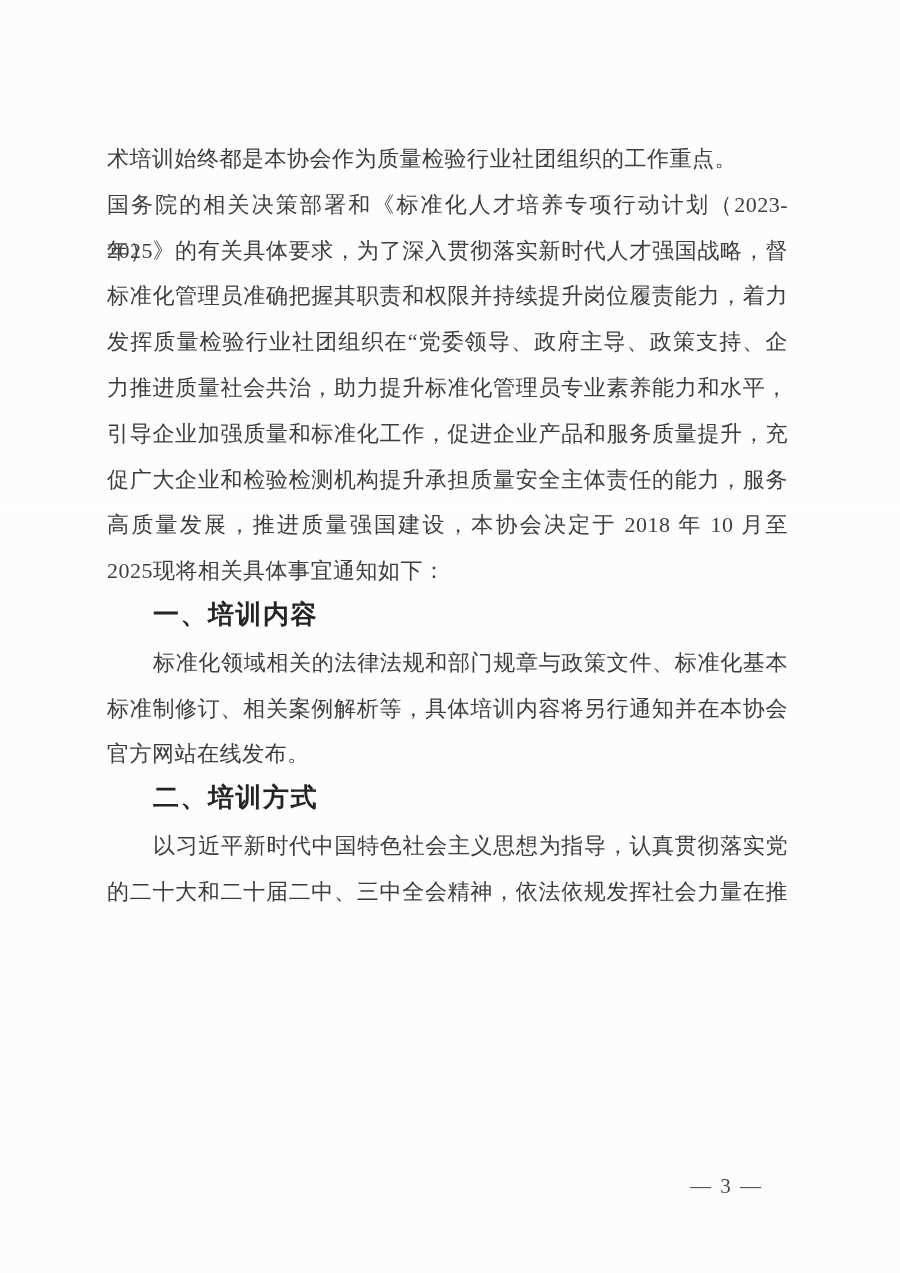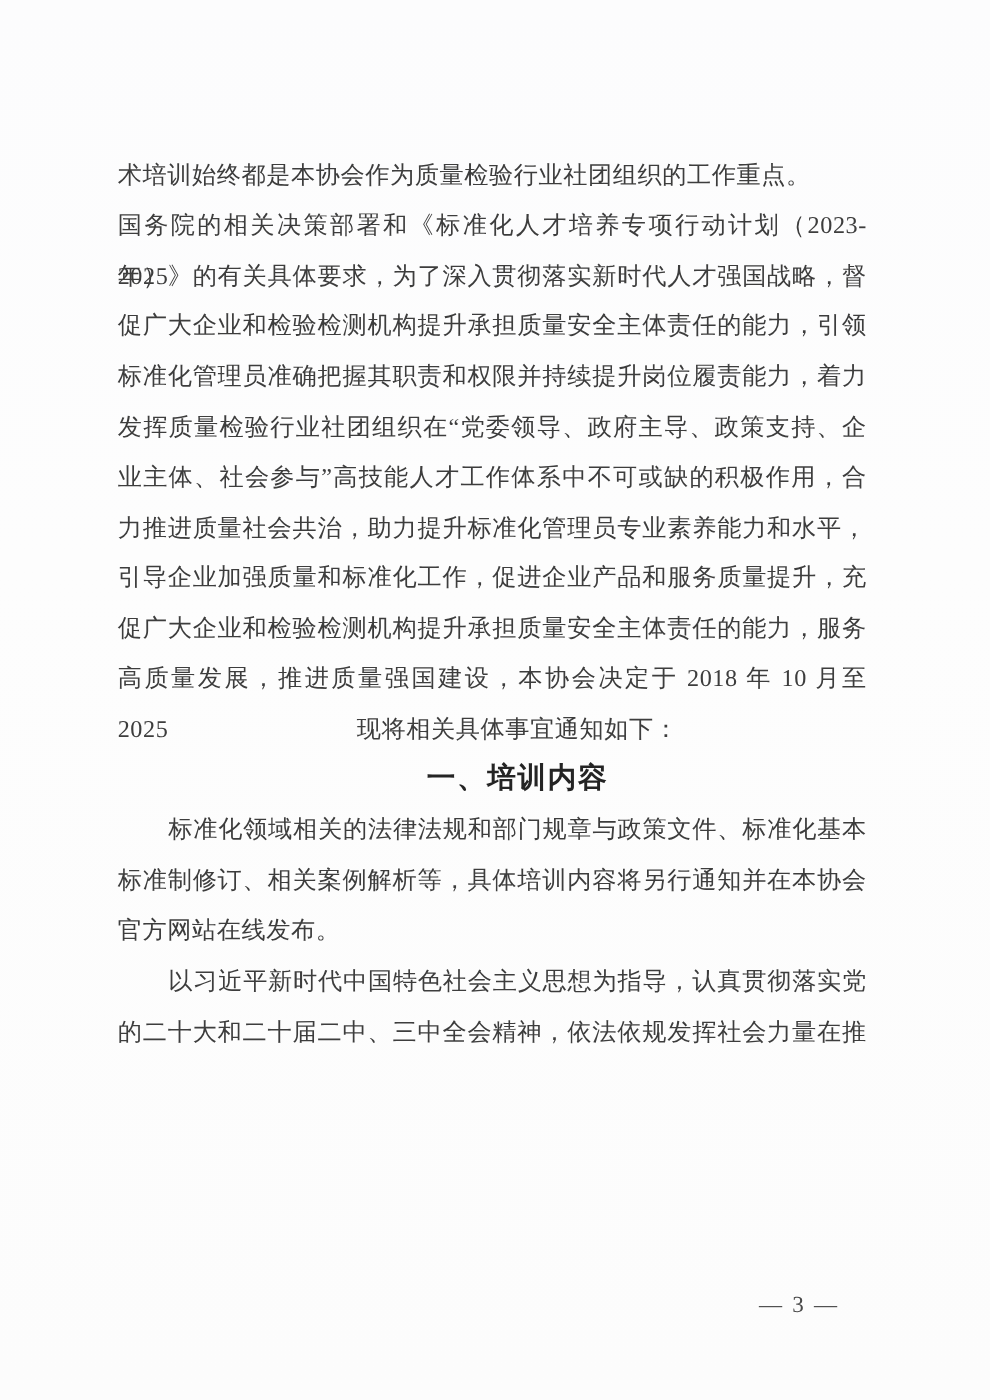--- a/index.html
+++ b/index.html
@@ -37,21 +37,21 @@
     color: var(--ink);
     white-space: nowrap;
     font-family: "Liberation Serif", "DejaVu Serif", serif;
   }
   .line.just {
     white-space: normal;
     text-align: justify;
     text-align-last: justify;
     text-justify: inter-character;
   }
-  .line.indent { text-indent: 46px; text-align: center; }
+  .line.indent { text-indent: 46px; }
   .line.heading {
     font-family: Liberation Mono, monospace;
     font-weight: 700;
     font-size: 26px;
     letter-spacing: 1.5px;
     color: var(--heading-ink);
   }
   .page-number {
     position: absolute;
     top: 1171px;
@@ -66,30 +66,29 @@
 </style>
 </head>
 <body>
 
 <div class="scan-sheet"></div>
 
 <div class="textblock">
   <div class="line">术培训始终都是本协会作为质量检验行业社团组织的工作重点。</div>
   <div class="line just">国务院的相关决策部署和《标准化人才培养专项行动计划（2023-2025</div>
   <div class="line just">年）》的有关具体要求，为了深入贯彻落实新时代人才强国战略，督</div>
-  <div class="line just">促广大企业和检验检测机构提升承担质量安全主体责任的能力，引领</div>
   <div class="line just">标准化管理员准确把握其职责和权限并持续提升岗位履责能力，着力</div>
   <div class="line just">发挥质量检验行业社团组织在“党委领导、政府主导、政策支持、企</div>
-  <div class="line just">业主体、社会参与”高技能人才工作体系中不可或缺的积极作用，合</div>
   <div class="line just">力推进质量社会共治，助力提升标准化管理员专业素养能力和水平，</div>
   <div class="line just">引导企业加强质量和标准化工作，促进企业产品和服务质量提升，充</div>
   <div class="line just">促广大企业和检验检测机构提升承担质量安全主体责任的能力，服务</div>
   <div class="line just">高质量发展，推进质量强国建设，本协会决定于 2018 年 10 月至 2025</div>
   <div class="line indent">现将相关具体事宜通知如下：</div>
   <div class="line indent heading">一、培训内容</div>
   <div class="line indent just">标准化领域相关的法律法规和部门规章与政策文件、标准化基本</div>
   <div class="line just">标准制修订、相关案例解析等，具体培训内容将另行通知并在本协会</div>
   <div class="line">官方网站在线发布。</div>
+  <div class="line indent heading">二、培训方式</div>
   <div class="line indent just">以习近平新时代中国特色社会主义思想为指导，认真贯彻落实党</div>
   <div class="line just">的二十大和二十届二中、三中全会精神，依法依规发挥社会力量在推</div>
 </div>
 
 <div class="page-number">— 3 —</div>
 
 </body></html>

